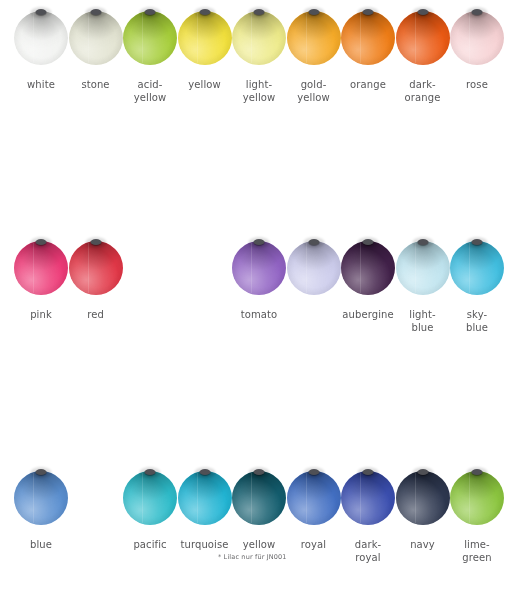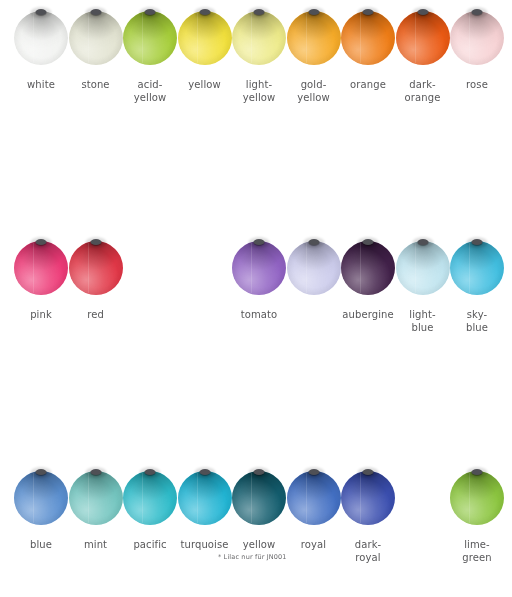--- a/index.html
+++ b/index.html
@@ -309,31 +309,20 @@
         <div class="ball-wrap">
           <div class="nozzle-ring"></div>
           <div class="ball" title="aqua" style="background: rgb(90, 143, 208);">
             <div class="shade"></div>
             <div class="seam"></div>
           </div>
           <div class="nozzle"></div>
         </div>
         <div class="label">blue</div>
       </div>
-      <div class="swatch" style="left: 68.5px;">
-        <div class="ball-wrap">
-          <div class="nozzle-ring"></div>
-          <div class="ball" title="mint" style="background: rgb(116, 198, 192);">
-            <div class="shade"></div>
-            <div class="seam"></div>
-          </div>
-          <div class="nozzle"></div>
-        </div>
-        <div class="label">mint</div>
-      </div>
       <div class="swatch" style="left: 123px;">
         <div class="ball-wrap">
           <div class="nozzle-ring"></div>
           <div class="ball" title="pacific" style="background: rgb(45, 188, 202);">
             <div class="shade"></div>
             <div class="seam"></div>
           </div>
           <div class="nozzle"></div>
         </div>
         <div class="label">pacific</div>
@@ -375,20 +364,31 @@
         <div class="ball-wrap">
           <div class="nozzle-ring"></div>
           <div class="ball" title="dark-royal" style="background: rgb(59, 79, 176);">
             <div class="shade"></div>
             <div class="seam"></div>
           </div>
           <div class="nozzle"></div>
         </div>
         <div class="label">dark-
 royal</div>
+      </div>
+      <div class="swatch" style="left: 395.5px;">
+        <div class="ball-wrap">
+          <div class="nozzle-ring"></div>
+          <div class="ball" title="navy" style="background: rgb(46, 56, 80);">
+            <div class="shade"></div>
+            <div class="seam"></div>
+          </div>
+          <div class="nozzle"></div>
+        </div>
+        <div class="label">navy</div>
       </div>
       <div class="swatch" style="left: 450px;">
         <div class="ball-wrap">
           <div class="nozzle-ring"></div>
           <div class="ball" title="lime-green" style="background: rgb(140, 198, 63);">
             <div class="shade"></div>
             <div class="seam"></div>
           </div>
           <div class="nozzle"></div>
         </div>

